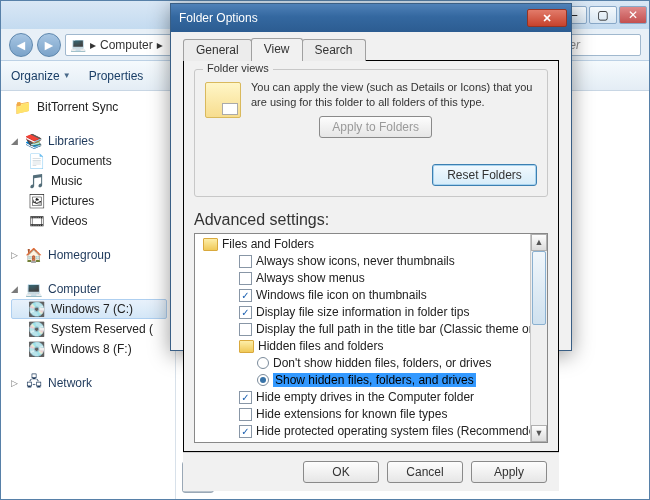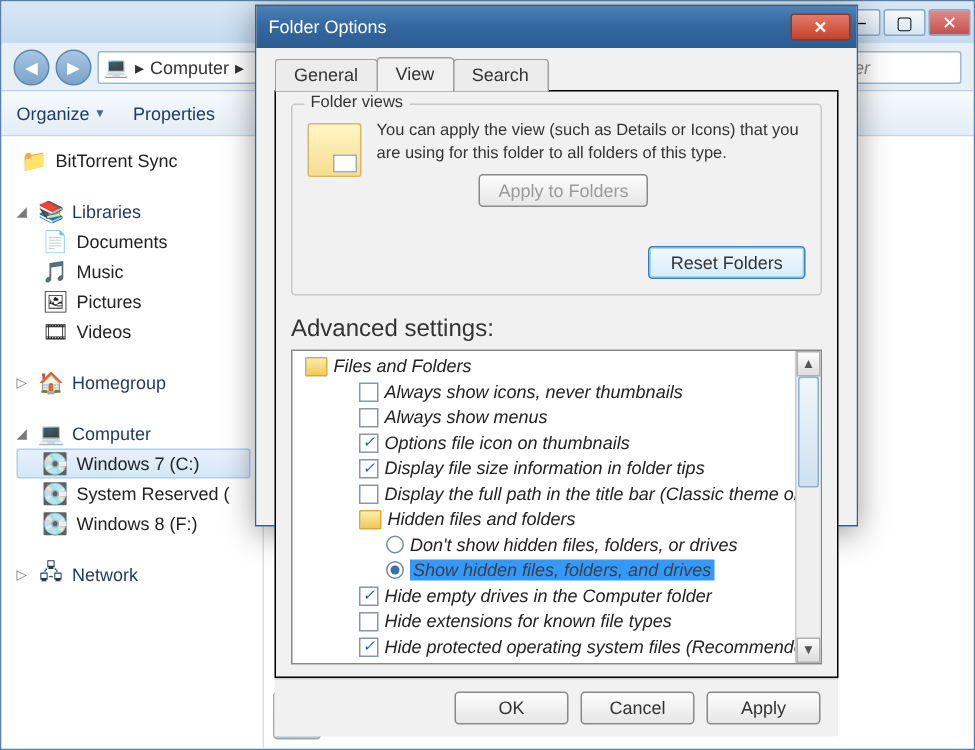--- a/index.html
+++ b/index.html
@@ -51,33 +51,33 @@
   .fv-icon { width:36px; height:36px; background:linear-gradient(#fff6c7,#f7dd8f); border:1px solid #d9b95d; border-radius:2px; margin-top:2px; flex-shrink:0; position:relative; }
   .fv-icon::after { content:''; position:absolute; bottom:2px; right:2px; width:14px; height:10px; background:#fff; border:1px solid #aaa; }
   .fv-desc { color:#333; line-height:1.35; font-size:11px; margin-bottom:6px; }
   .fv-btns { display:flex; justify-content:flex-end; }
   .win7-btn { min-width:105px; height:22px; background: linear-gradient(#fdfdfd,#e6e6e6); border:1px solid #8a8a8a; border-radius:3px; padding:0 12px; color:#333; display:flex; align-items:center; justify-content:center; }
   .win7-btn.disabled { color:#9a9a9a; }
   .win7-btn.highlight { border:1px solid #3c7fb1; box-shadow: inset 0 0 0 1px #a8d3ef; background:linear-gradient(#f2f9fe,#d6ecf9);margin-top:48px; }
 
   .adv-label { margin:4px 0 4px 0; color:#333; font-size:16px; }
   .tree-wrap { flex:1; border:1px solid #888; background:#fff; display:flex; min-height:0; }
-  .tree { flex:1; overflow-y:auto; padding:2px 2px 2px 4px;font-style:italic; }
+  .tree { flex:1; overflow-y:auto; padding:2px 2px 2px 4px; }
   .scrollbar { width:17px; background:#efefef; border-left:1px solid #c8c8c8; display:flex; flex-direction:column; }
   .sb-btn { height:17px; background:linear-gradient(#fdfdfd,#dcdcdc); border:1px solid #b0b0b0; display:flex; align-items:center; justify-content:center; font-size:9px; color:#555; }
   .sb-track { flex:1; position:relative; }
   .sb-thumb { position:absolute; top:0; left:1px; right:1px; height:74px; background:linear-gradient(#f0f6fb,#cfe1ef); border:1px solid #8ab0d0; border-radius:2px; }
 
   .tnode { display:flex; align-items:center; gap:4px; height:17px; padding-left:4px; }
   .tnode .chk { width:13px; height:13px; border:1px solid #8896a6; background:#fff; display:flex; align-items:center; justify-content:center; font-size:10px; color:#1a5fb0; flex-shrink:0; }
   .tnode .chk.checked::after { content:'✓'; }
   .tnode .radio { width:12px; height:12px; border:1px solid #7a8a9a; border-radius:50%; background:#fff; display:flex; align-items:center; justify-content:center; flex-shrink:0; }
   .tnode .radio.selected::after { content:''; width:6px; height:6px; border-radius:50%; background:#3873a8; }
   .tnode .lbl { white-space:nowrap; color:#222; }
-  .tnode .lbl.sel { background:#3399ff; color:#404040; padding:0 2px; }
+  .tnode .lbl.sel { background:#3399ff; color:#000000; padding:0 2px; }
   .tnode .folder-ico { width:15px; height:13px; background:linear-gradient(#fdeea8,#f0c958); border:1px solid #d9a93d; border-radius:1px; flex-shrink:0; }
   .indent2 { padding-left: 40px; }
   .indent3 { padding-left: 58px; }
 
   .restore-row { display:flex; justify-content:flex-end; padding:8px 0 2px 0; }
   .dlg-buttons { display:flex; justify-content:flex-end; gap:8px; padding:8px 12px; border-top:1px solid #d4d4d4; background:#f1f1f1; }
   .dlg-buttons .win7-btn { min-width:76px; }
 
   
   .ico-comp { font-size:13px; }
@@ -228,21 +228,21 @@
             <div class="tnode indent2">
               <span class="chk"></span>
               <span class="lbl">Always show icons, never thumbnails</span>
             </div>
             <div class="tnode indent2">
               <span class="chk"></span>
               <span class="lbl">Always show menus</span>
             </div>
             <div class="tnode indent2">
               <span class="chk checked"></span>
-              <span class="lbl">Options file icon on thumbnails</span>
+              <span class="lbl">Windows file icon on thumbnails</span>
             </div>
             <div class="tnode indent2">
               <span class="chk checked"></span>
               <span class="lbl">Display file size information in folder tips</span>
             </div>
             <div class="tnode indent2">
               <span class="chk"></span>
               <span class="lbl">Display the full path in the title bar (Classic theme only)</span>
             </div>
             <div class="tnode indent2">

